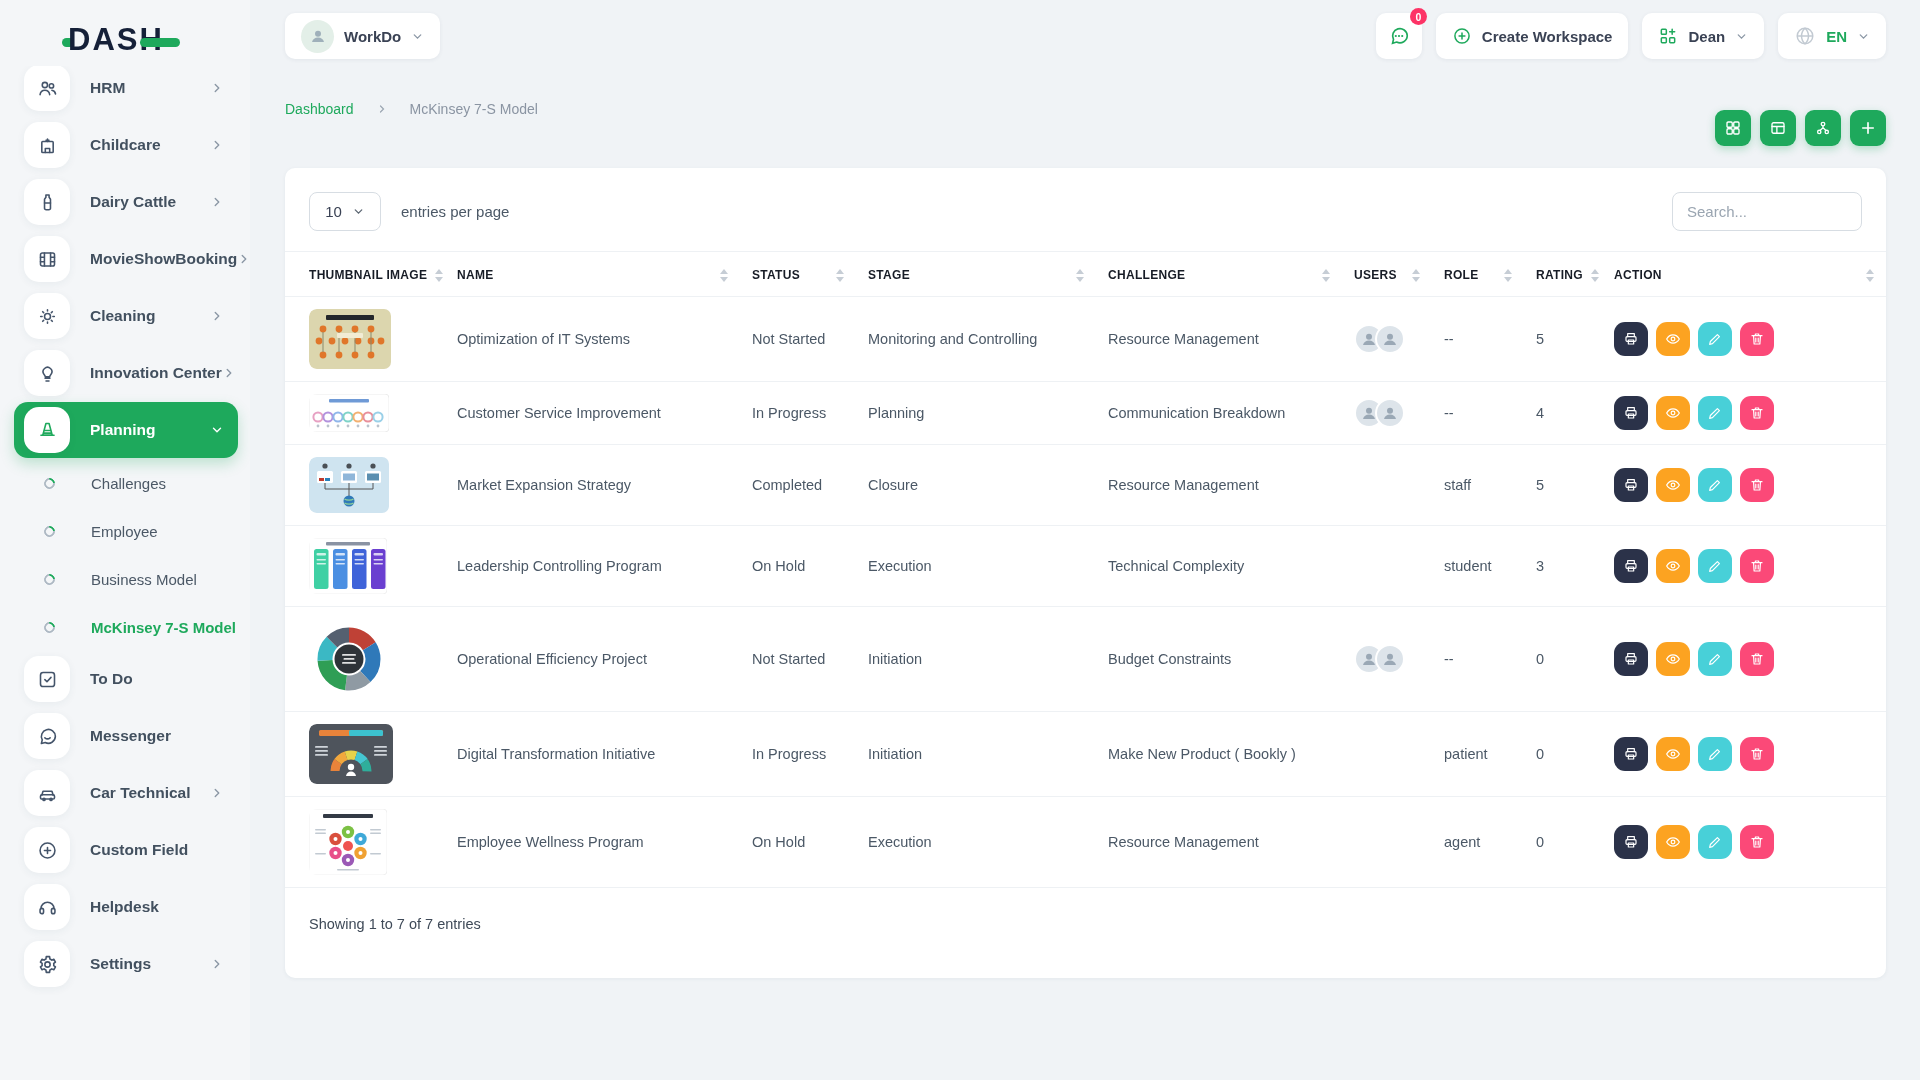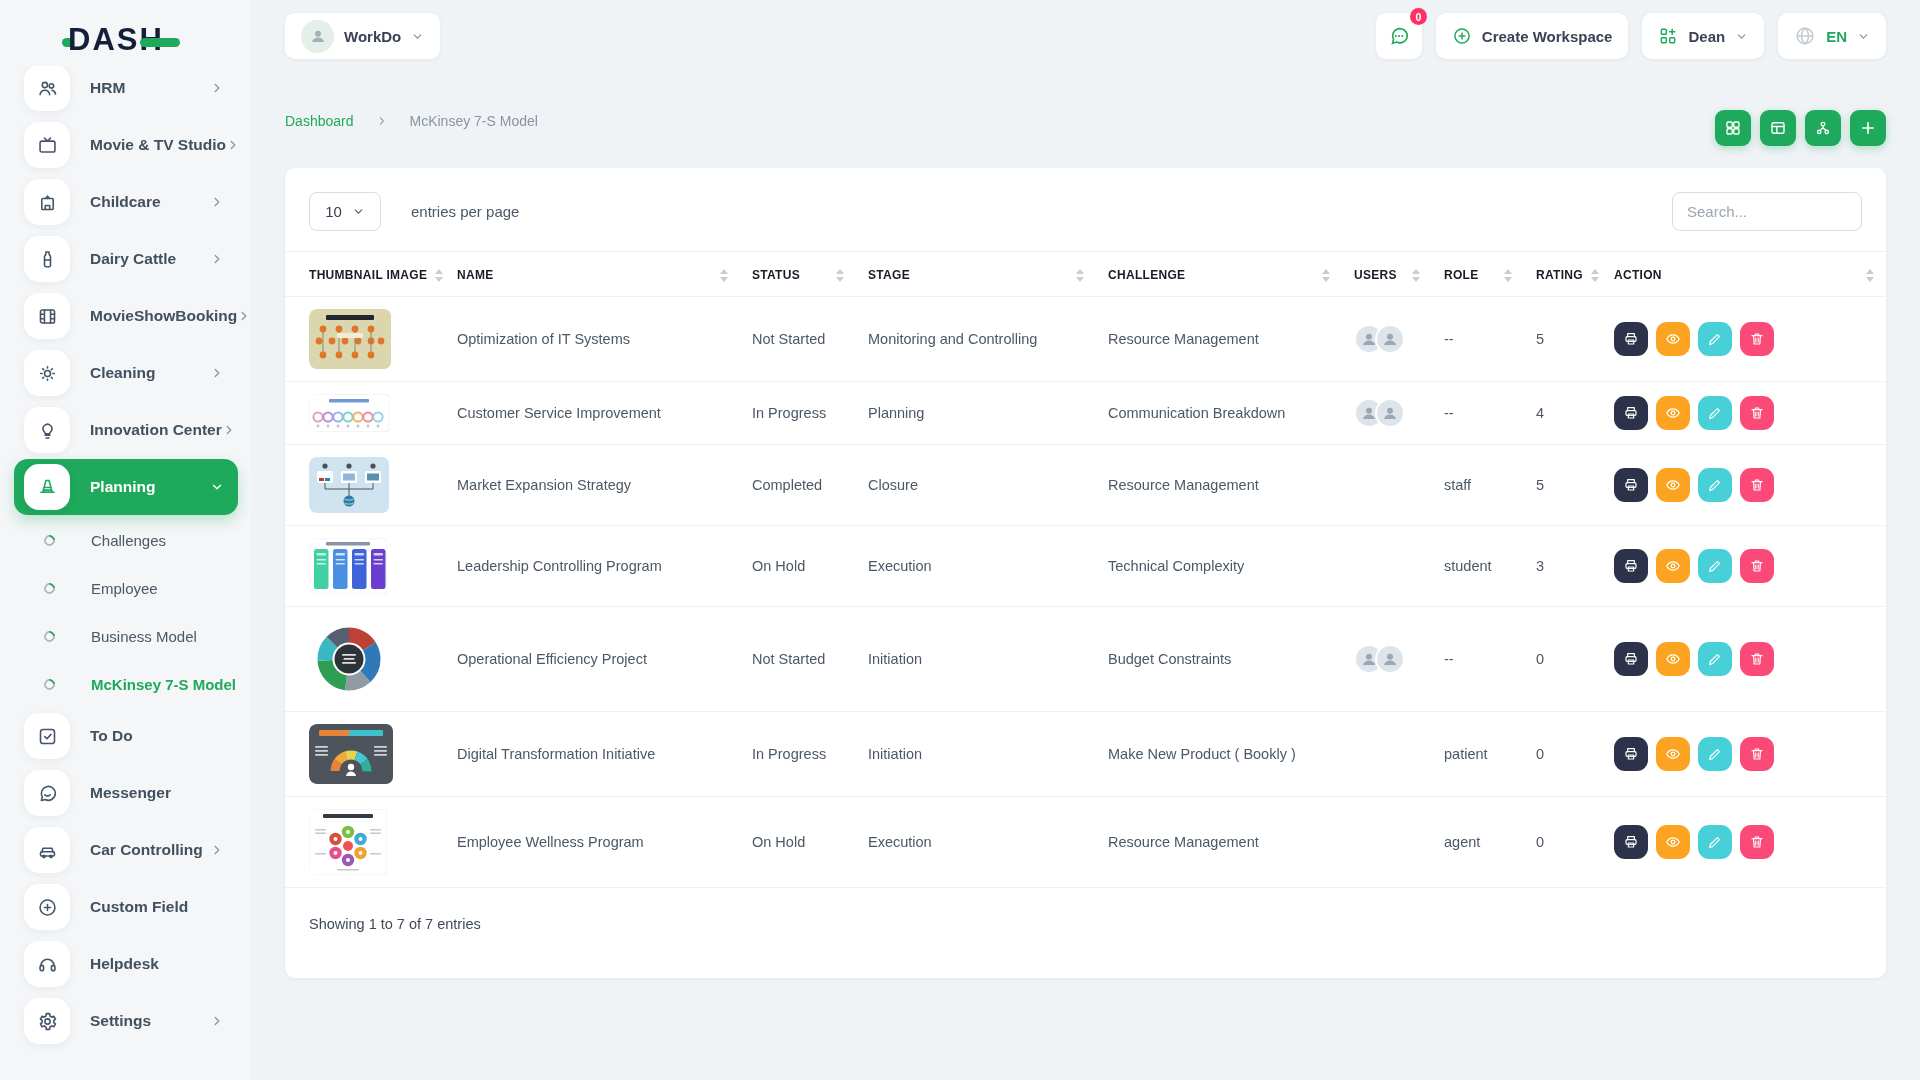--- a/index.html
+++ b/index.html
@@ -51,35 +51,35 @@
   .badge { position:absolute; top:-5px; right:-5px; min-width:17px; height:17px; border-radius:9px;
     background:var(--badge); color:#fff; font-size:10.5px; font-weight:700;
     display:flex; align-items:center; justify-content:center; padding:0 4px; }
   .green-ic { color:var(--accent); display:flex; } .green-ic svg { width:20px; height:20px; }
   .gray-ic { color:#c2cad2; display:flex; } .gray-ic svg { width:22px; height:22px; }
   .lang-label { font-size:15px; font-weight:700; color:var(--accent); }
 
   
   .page-head { display:flex; justify-content:space-between; align-items:flex-start; margin-top:16px; }
   .page-title { font-size:27px; font-weight:700; color:#1d2636; letter-spacing:.2px; }
-  .breadcrumb { display:flex; align-items:center; gap:22px; margin-top:25px; font-size:14px; }
+  .breadcrumb { display:flex; align-items:center; gap:22px; margin-top:13px; font-size:14px; }
   .bc-home { color:var(--accent); cursor:pointer; }
   .bc-sep { color:#9aa5b1; display:flex; } .bc-sep svg { width:12px; height:12px; }
   .bc-current { color:#8a94a2; }
   .toolbar { display:flex; gap:9px; margin-top:22px; }
   .tb-btn { width:36px; height:36px; border-radius:9px; background:var(--accent); border:none;
     display:flex; align-items:center; justify-content:center; color:#fff; cursor:pointer;
     box-shadow:0 3px 8px rgba(30,169,92,.3); }
   .tb-btn svg { width:18px; height:18px; }
 
   
   .card { background:#fff; border-radius:10px; margin-top:22px;
     box-shadow:0 1px 4px rgba(40,60,90,.06); padding-bottom:46px; }
   .card-controls { display:flex; align-items:center; justify-content:space-between; padding:24px 24px 20px; }
-  .entries { display:flex; align-items:center; gap:30px; }
+  .entries { display:flex; align-items:center; gap:20px; }
   .select-box { border:1px solid #d7dde3; border-radius:8px; height:39px; min-width:72px;
     display:flex; align-items:center; justify-content:center; gap:10px; padding:0 12px;
     font-size:15px; color:#3a4254; cursor:pointer; background:#fff; }
   .entries-label { font-size:15px; color:#4b5866; }
   .search-input { border:1px solid #d7dde3; border-radius:8px; height:39px; width:190px;
     padding:0 14px; font-size:15px; color:#3a4254; background:#fff; outline:none;
     font-family:"Liberation Sans","DejaVu Sans",sans-serif; }
   .search-input::placeholder { color:#9aa5b1; }
 
   table { width:100%; border-collapse:collapse; table-layout:fixed; }
@@ -127,34 +127,20 @@
       <span class="side-label">HRM</span>
       <span class="side-chev">
           <svg viewBox="0 0 24 24" fill="none" stroke="currentColor" stroke-width="2.4" stroke-linecap="round" stroke-linejoin="round">
             <path d="M9 6l6 6-6 6"></path>
           </svg>
         </span>
       </div>
       <div class="side-item">
         <span class="tile">
           <svg viewBox="0 0 24 24" fill="none" stroke="currentColor" stroke-width="1.8" stroke-linecap="round" stroke-linejoin="round">
-            <rect x="3.5" y="7" width="17" height="12.5" rx="2"></rect>
-            <path d="M8.5 3.5l3.5 3.5 3.5-3.5"></path>
-          </svg>
-        </span>
-      <span class="side-label">Movie &amp; TV Studio</span>
-      <span class="side-chev">
-          <svg viewBox="0 0 24 24" fill="none" stroke="currentColor" stroke-width="2.4" stroke-linecap="round" stroke-linejoin="round">
-            <path d="M9 6l6 6-6 6"></path>
-          </svg>
-        </span>
-      </div>
-      <div class="side-item">
-        <span class="tile">
-          <svg viewBox="0 0 24 24" fill="none" stroke="currentColor" stroke-width="1.8" stroke-linecap="round" stroke-linejoin="round">
             <rect x="5.5" y="7.5" width="13" height="12.5" rx="1"></rect>
             <path d="M9.5 20v-4.5h5V20M12 4.5v3M10.3 6h3.4"></path>
           </svg>
         </span>
       <span class="side-label">Childcare</span>
       <span class="side-chev">
           <svg viewBox="0 0 24 24" fill="none" stroke="currentColor" stroke-width="2.4" stroke-linecap="round" stroke-linejoin="round">
             <path d="M9 6l6 6-6 6"></path>
           </svg>
         </span>
@@ -266,21 +252,21 @@
       </div>
       <div class="side-item">
         <span class="tile">
           <svg viewBox="0 0 24 24" fill="none" stroke="currentColor" stroke-width="1.8" stroke-linecap="round" stroke-linejoin="round">
             <path d="M5.5 14l1.4-4.5h10.2L18.5 14"></path>
             <rect x="4" y="13.5" width="16" height="4.8" rx="1.5"></rect>
             <circle cx="8" cy="18.8" r="1.2"></circle>
             <circle cx="16" cy="18.8" r="1.2"></circle>
           </svg>
         </span>
-      <span class="side-label">Car Controlling</span>
+      <span class="side-label">Car Technical</span>
       <span class="side-chev">
           <svg viewBox="0 0 24 24" fill="none" stroke="currentColor" stroke-width="2.4" stroke-linecap="round" stroke-linejoin="round">
             <path d="M9 6l6 6-6 6"></path>
           </svg>
         </span>
       </div>
       <div class="side-item">
         <span class="tile">
           <svg viewBox="0 0 24 24" fill="none" stroke="currentColor" stroke-width="1.8" stroke-linecap="round" stroke-linejoin="round">
             <circle cx="12" cy="12" r="8.5"></circle>

